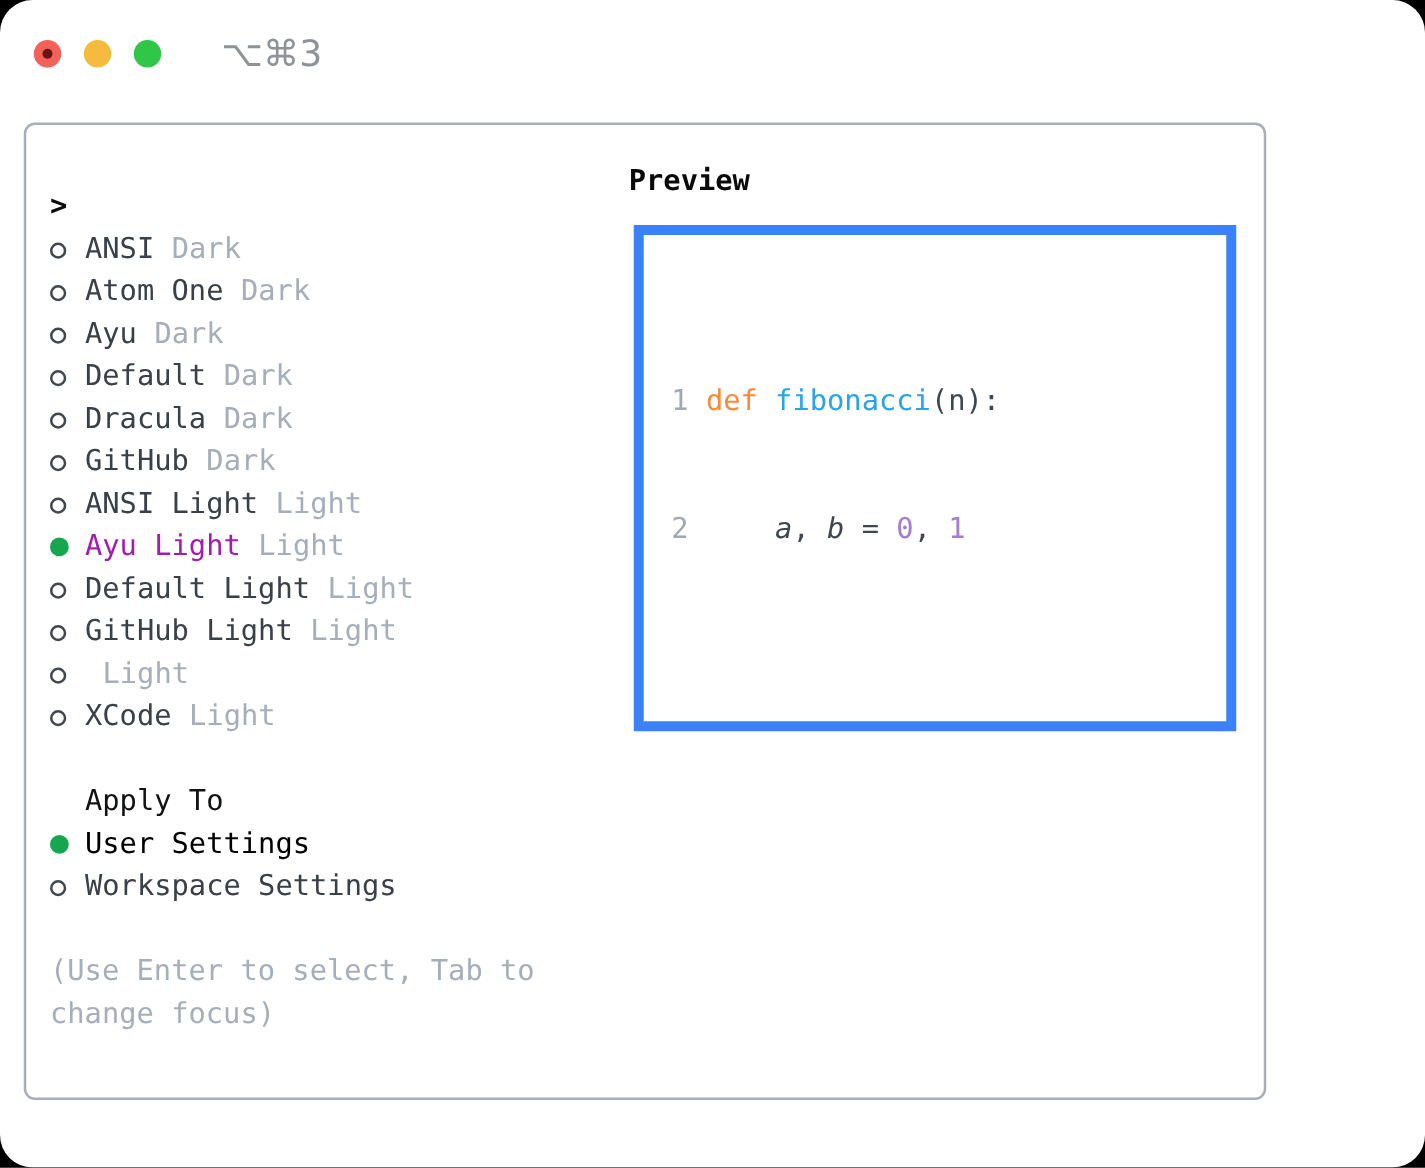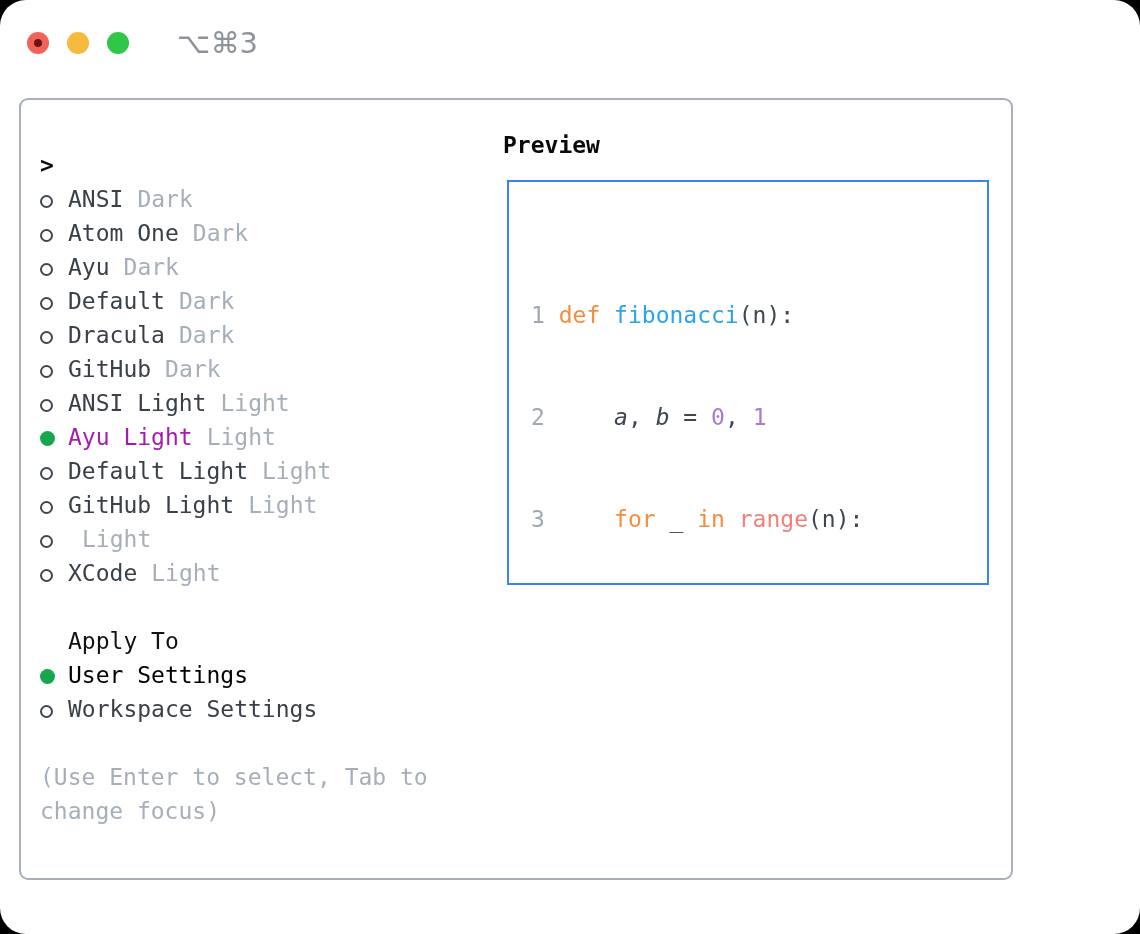--- a/index.html
+++ b/index.html
@@ -51,21 +51,21 @@
   .apply-label { color: #3a4047; }
   .apply-selected .apply-label { color: #000000; }
   .spacer { height: 34px; }
   .hint { width: 402px; color: #a6aeb9; line-height: 34px; margin-top: 34px; }
   
   .right-col { padding-top: 28px; margin-left: 62px; }
   .preview-title { height: 34px; line-height: 34px; font-weight: bold; color: #0a0a0b; }
   .preview-box {
     margin-top: 18px; margin-left: 4px;
     width: 482px; height: 405px;
-    border: 2px solid #3b82f6;
+    border: 8px solid #3b82f6;
     padding: 48px 0 0 22px;
     white-space: pre; overflow: hidden;
   }
   .code-line { height: 34px; line-height: 34px; }
   .tok-ln  { color: #9fa8b3; }
   .tok-kw  { color: #f98a3c; }
   .tok-fn  { color: #29a3e9; }
   .tok-pl  { color: #3e4750; }
   .tok-var { color: #3e4750; font-style: italic; }
   .tok-num { color: #a57bd6; }
@@ -141,21 +141,20 @@
       </div>
 
       <div class="hint">(Use Enter to select, Tab to change focus)</div>
     </div>
 
     <div class="right-col">
       <div class="preview-title">Preview</div>
       <div class="preview-box">
         <div class="code-line"><span class="tok-ln">1 </span><span class="tok-kw">def </span><span class="tok-fn">fibonacci</span><span class="tok-pl">(</span><span class="tok-pl">n</span><span class="tok-pl">):</span></div>
         <div class="code-line"><span class="tok-ln">2 </span><span class="tok-pl">    </span><span class="tok-var">a</span><span class="tok-pl">, </span><span class="tok-var">b</span><span class="tok-pl"> = </span><span class="tok-num">0</span><span class="tok-pl">, </span><span class="tok-num">1</span></div>
-        <div class="code-line"><span class="tok-ln">3 </span><span class="tok-pl">    </span><span class="tok-kw">for</span><span class="tok-pl"> _ </span><span class="tok-kw">in</span><span class="tok-pl"> </span><span class="tok-rng">range</span><span class="tok-pl">(n):</span></div>
         
         
         
         
         
         
       </div>
     </div>
 
   </div>

